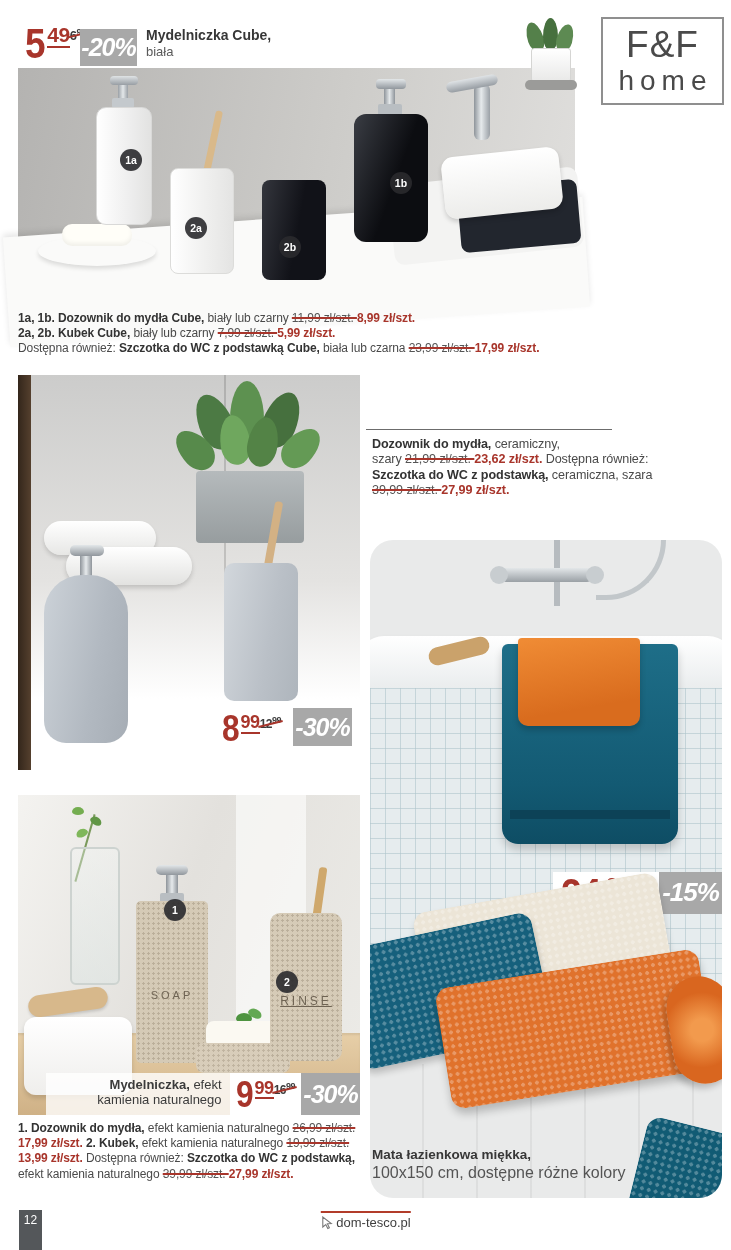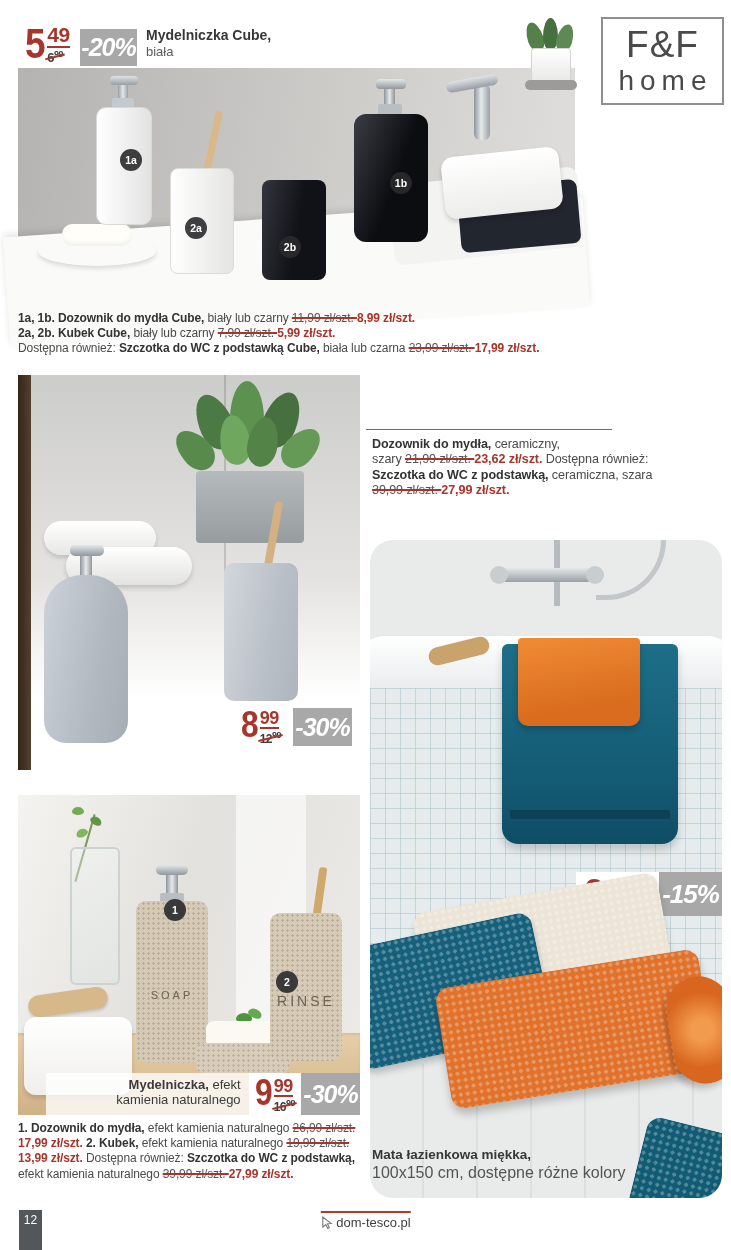--- a/index.html
+++ b/index.html
@@ -12,21 +12,21 @@
   .tblock { position:absolute; font-size:12px; line-height:15.2px; letter-spacing:-0.1px; color:#4a4a4a; }
   .tblock > div { white-space:nowrap; }
   .seg-b { font-weight:700; color:#333; }
   .seg-n { color:#4a4a4a; }
   .seg-o { color:#555; text-decoration:line-through; text-decoration-color:#a8352b; text-decoration-thickness:1.5px; }
   .seg-r { color:#a8352b; font-weight:700; }
 
   
   .bp { display:inline-flex; align-items:flex-start; color:#a8352b; font-weight:700; line-height:0.85; letter-spacing:-1px; }
   .bp .zl { font-size:42px; transform:scaleX(.88); transform-origin:left top; }
-  .bp .rcol { display:flex; flex-direction:column; align-items:flex-start; margin-left:0px; }
+  .bp .rcol { display:flex; flex-direction:row; align-items:flex-start; margin-left:0px; }
   .bp .gr { font-size:21px; border-bottom:2.5px solid currentColor; padding-bottom:1px; line-height:0.9; letter-spacing:-0.5px; }
   .bp .old { position:relative; color:#3c3c3c; font-size:13px; letter-spacing:-0.5px; margin-top:2px; line-height:1; white-space:nowrap; }
   .bp .old sup { font-size:9px; }
   .bp .old::after { content:""; position:absolute; left:-2px; right:-2px; top:45%; height:2px; background:#a8352b; transform:rotate(-14deg); }
   .bp.small .zl { font-size:36px; }
   .bp.small .gr { font-size:18px; }
   .bp.small .old { font-size:12px; }
 
   .disc-badge { background:#a8a8a8; color:#fff; font-weight:700; display:flex; align-items:center; justify-content:center; letter-spacing:-1px;font-style:italic; }
   .price-box { background:#fff; display:flex; align-items:center; justify-content:center; }
@@ -243,36 +243,36 @@
       <div class="abs" style="left:0; top:0; width:50px; height:138px; border:2px solid #cdd3d0; background:linear-gradient(rgba(243,247,246,.35),rgba(222,230,228,.55)); border-radius:6px;"></div>
     </div>
 
     <div class="abs" style="left:10px; top:196px; width:80px; height:22px; background:#d7b88b; border-radius:12px; transform:rotate(-8deg); box-shadow:0 2px 3px rgba(0,0,0,.15);"></div>
     <div class="abs" style="left:6px; top:222px; width:108px; height:78px; background:linear-gradient(#ffffff,#efeeec); border-radius:12px; box-shadow:0 3px 5px rgba(0,0,0,.14);"></div>
 
     <div class="abs" style="left:118px; top:78px;">
       <div class="abs" style="left:30px; top:0; width:12px; height:22px; background:linear-gradient(90deg,#8e949a,#e6eaec,#8e949a); border-radius:2px;"></div>
       <div class="abs" style="left:20px; top:-8px; width:32px; height:10px; background:linear-gradient(180deg,#e3e7e9,#91979d); border-radius:5px;"></div>
       <div class="abs" style="left:24px; top:20px; width:24px; height:11px; background:#b9bec2; border-radius:2px;"></div>
-      <div class="abs" style="left:0; top:28px; width:72px; height:162px; background-color:#d5cab6; background-image:radial-gradient(rgba(118,103,82,.28) 1px, transparent 1.4px); background-size:5px 5px; border-radius:10px; display:flex; align-items:center; justify-content:center;">
+      <div class="abs" style="left:0; top:28px; width:72px; height:162px; background-color:#d5cab6; background-image:radial-gradient(rgba(118,103,82,.28) 1px, transparent 1.4px); background-size:5px 5px; border-radius:5px; display:flex; align-items:center; justify-content:center;">
         <span style="font-size:11px; letter-spacing:3px; color:#6f6454; margin-top:26px;">SOAP</span>
       </div>
     </div>
 
     <div class="abs" style="left:178px; top:232px;">
       <div class="leaf" style="left:40px; top:-14px; width:16px; height:10px; background:#4e9440;"></div>
       <div class="leaf" style="left:52px; top:-18px; width:14px; height:9px; background:#63a853; transform:rotate(24deg);"></div>
       <div class="abs" style="left:10px; top:-6px; width:74px; height:28px; background:#fbf9f2; border-radius:8px; box-shadow:0 2px 2px rgba(0,0,0,.08);"></div>
       <div class="abs" style="left:0; top:16px; width:94px; height:30px; background-color:#d8cdba; background-image:radial-gradient(rgba(118,103,82,.25) 1px, transparent 1.4px); background-size:5px 5px; border-radius:8px;"></div>
     </div>
 
     <div class="abs" style="left:252px; top:118px;">
       <div class="abs" style="left:44px; top:-46px; width:8px; height:78px; background:#cfa86c; border-radius:3px; transform:rotate(8deg);"></div>
       <div class="abs" style="left:0; top:0; width:72px; height:148px; background-color:#d6cbb7; background-image:radial-gradient(rgba(118,103,82,.28) 1px, transparent 1.4px); background-size:5px 5px; border-radius:10px; display:flex; align-items:center; justify-content:center;">
-        <span style="font-size:14px; letter-spacing:3px; color:#6f6454; margin-top:28px;">RINSE</span>
+        <span style="font-size:12px; letter-spacing:3px; color:#6f6454; margin-top:28px;text-decoration:underline;">RINSE</span>
       </div>
     </div>
 
     <div class="num-badge" style="left:146px; top:104px;">1</div>
     <div class="num-badge" style="left:258px; top:176px;">2</div>
 
     <div class="abs" style="left:28px; right:0; bottom:0; height:42px; display:flex; align-items:stretch;">
       <div style="flex:1; background:rgba(255,255,255,.8); text-align:right; padding:4px 8px 0 0; font-size:13px; color:#3b3b3b; line-height:15px;">
         <div><span style="font-weight:700;">Mydelniczka,</span><span> efekt</span></div>
         <div>kamienia naturalnego</div>

